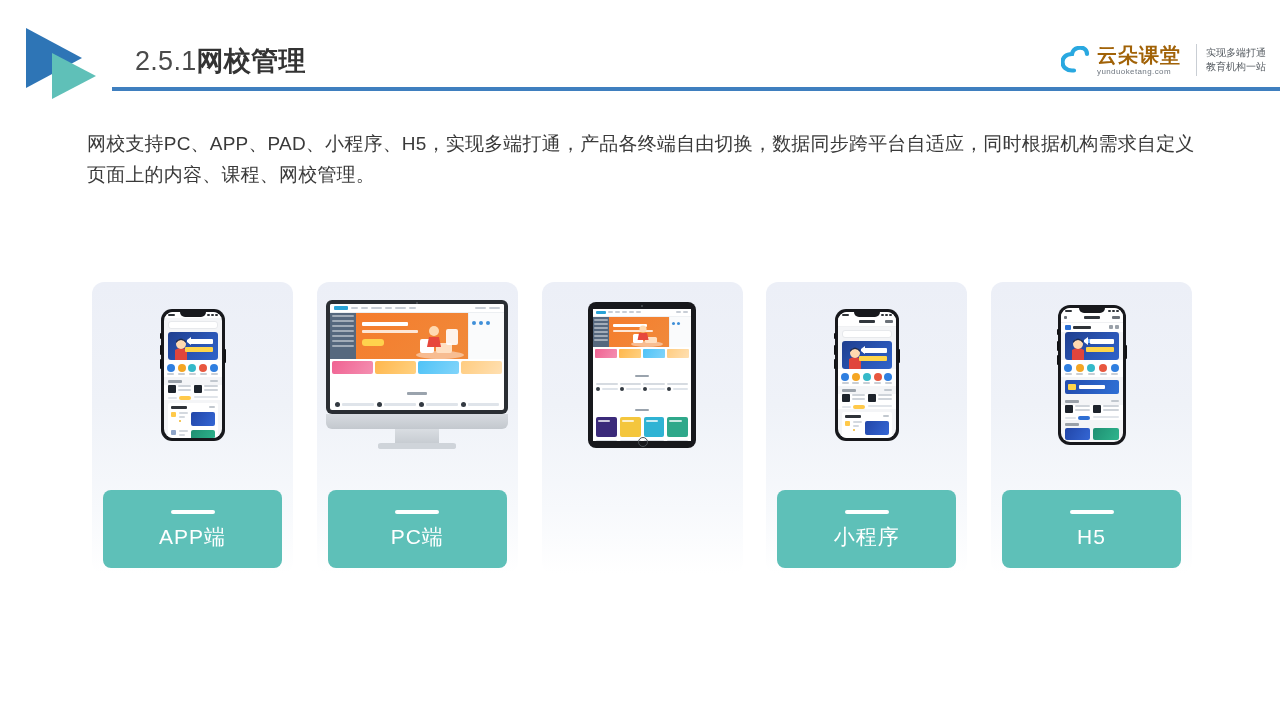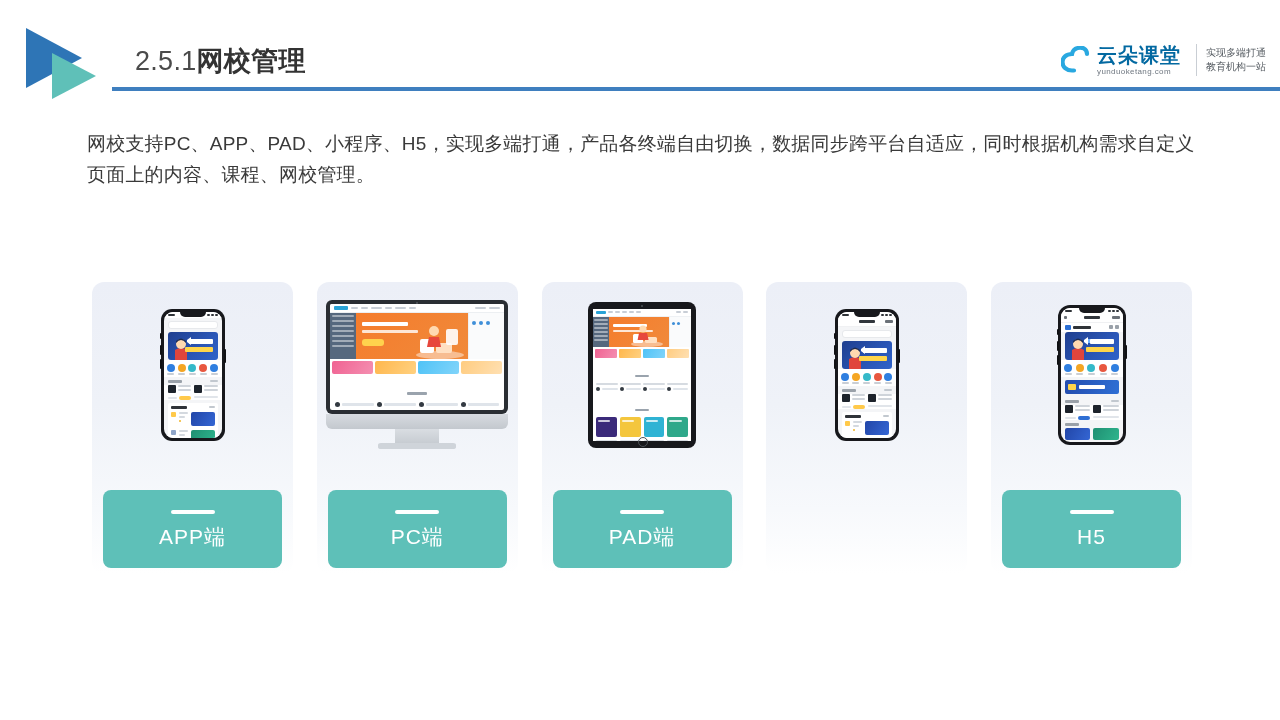--- a/index.html
+++ b/index.html
@@ -101,21 +101,21 @@
   .cloud-glyph svg { display: block; }
   .brand-words {
     display: flex;
     flex-direction: column;
     align-items: flex-start;
     line-height: 1;
   }
   .brand-cn {
     font-size: 20px;
     font-weight: bold;
-    color: #0369a1;
+    color: #a16207;
     letter-spacing: 1px;
   }
   .brand-en {
     font-size: 8px;
     color: #6f7780;
     letter-spacing: 0.4px;
     margin-top: 3px;
   }
   .brand-div {
     width: 1px;
@@ -851,24 +851,20 @@
             <u></u>
               <u></u>
               <u></u>
               <u></u>
           </div>
 
         </div>
         <span class="home"></span>
       </div>
     </div>
-    <div class="pill">
-      <span class="pill-dash"></span>
-      <span class="pill-label">PAD端</span>
-    </div>
   </div>
 
   <div class="card">
     <div class="device-zone">
       <div class="iphone">
         <span class="notch"></span>
         <span class="btn-l1"></span>
         <span class="btn-l2"></span>
         <span class="btn-l3"></span>
         <span class="btn-r"></span>
@@ -964,20 +960,24 @@
                   <u style="width:70%"></u>
                   <u style="width:30%;background:#f0b429"></u>
                 </span>
               <span class="thumb" style="background:linear-gradient(120deg,#2246a8,#3466d4)"></span>
             </div>
 
           </div>
         </div>
       </div>
     </div>
+    <div class="pill">
+      <span class="pill-dash"></span>
+      <span class="pill-label">小程序</span>
+    </div>
   </div>
 
   <div class="card">
     <div class="device-zone">
       <div class="iphone big">
         <span class="notch"></span>
         <span class="btn-l1"></span>
         <span class="btn-l2"></span>
         <span class="btn-l3"></span>
         <span class="btn-r"></span>

